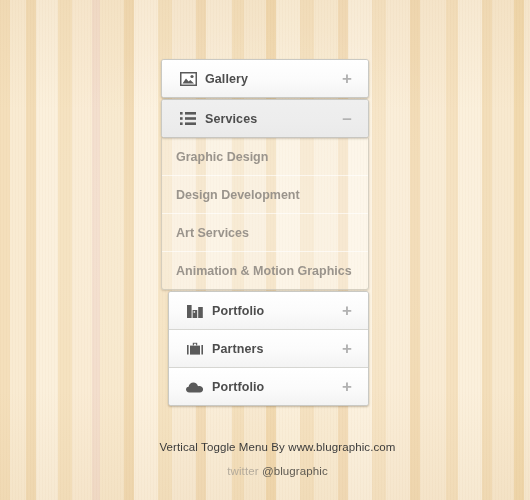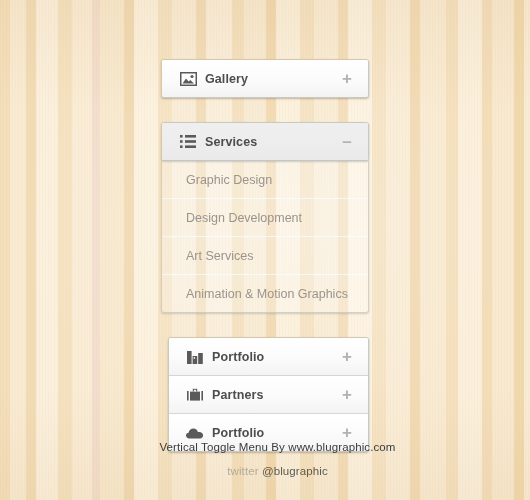--- a/index.html
+++ b/index.html
@@ -78,21 +78,21 @@
   }
 
   
   #menu {
     position: absolute;
     left: 161px;
     top: 59px;
     width: 208px;
   }
 
-  .group { margin-bottom: 24px; }
+  .group { margin-bottom: 1px; }
   .group:last-child { margin-bottom: 0; margin-left: 7px; }
 
   .accordion {
     border: 1px solid #c9c9c4;
     border-radius: 3px;
     overflow: hidden;
     box-shadow: 0 1px 2px rgba(90,70,40,0.33);
     background: #fff;
   }
 
@@ -145,23 +145,23 @@
     border-top: none;
     border-radius: 0 0 3px 3px;
     background: rgba(255,255,255,0.26);
     box-shadow: 0 1px 2px rgba(90,70,40,0.22);
     overflow: hidden;
   }
   .subitem {
     height: 37px;
     display: flex;
     align-items: center;
-    padding-left: 24px;
+    padding-left: 14px;
     font-size: 12.5px;
-    font-weight: normal;
+    font-weight: bold;
     color: #9a948c;
     border-bottom: 1px solid rgba(255,255,255,0.62);
     cursor: pointer;
   }
   .subitem:last-child { border-bottom: none; }
 
   
   .ico { display: block; }
 
   

